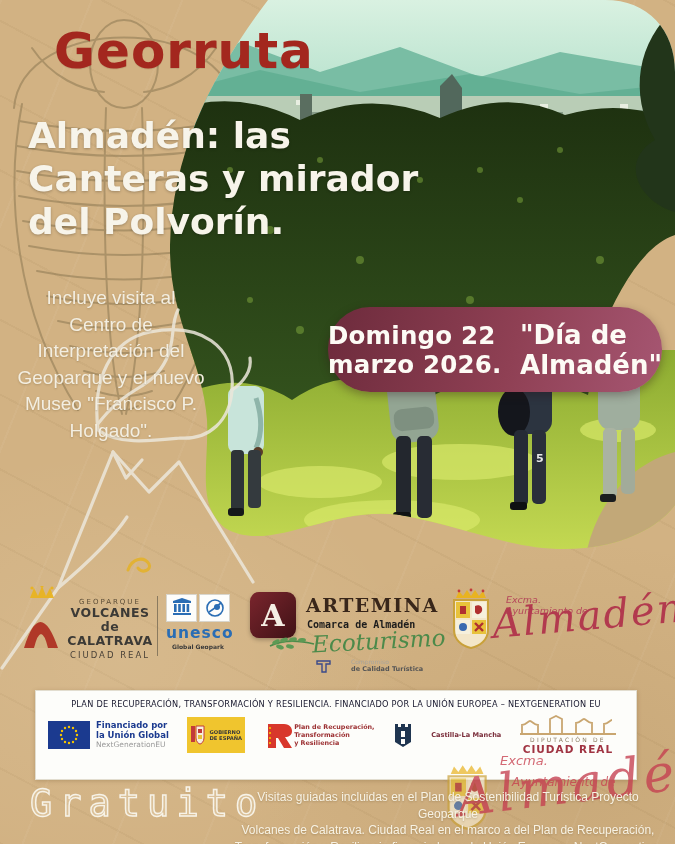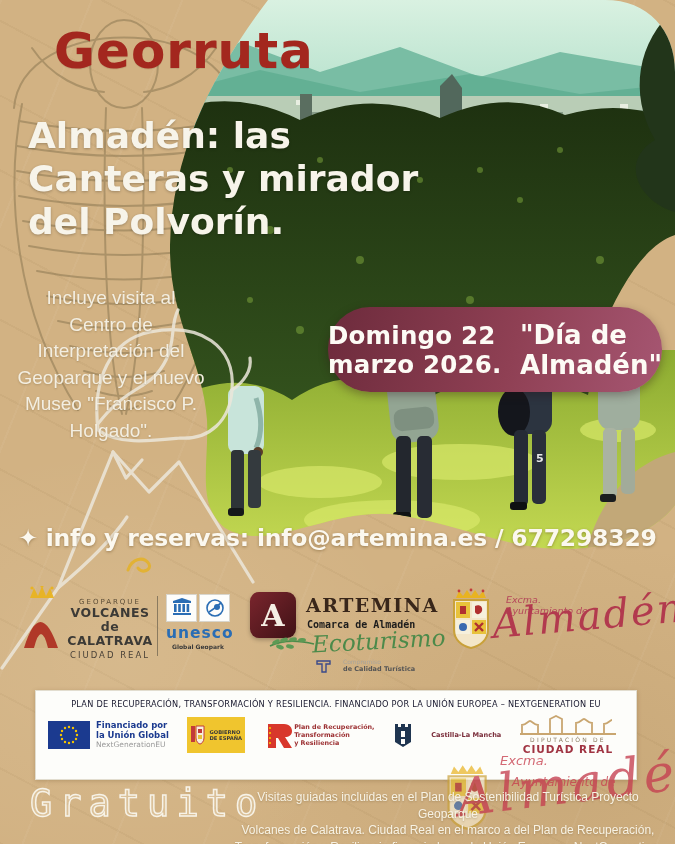--- a/index.html
+++ b/index.html
@@ -62,21 +62,21 @@
   .artemina .a-icon{
     position:absolute;left:0;top:4px;width:46px;height:46px;border-radius:9px;
     background:linear-gradient(135deg,#7a252d,#401216);
     display:flex;align-items:center;justify-content:center;
     font-family:"DejaVu Serif","Liberation Serif",serif;
     font-size:30px;font-weight:700;color:#f5efe4;box-shadow:0 2px 4px rgba(0,0,0,0.25);
   }
   .artemina .a-name{position:absolute;left:56px;top:6px;font-family:"DejaVu Serif","Liberation Serif",serif;font-size:19px;font-weight:700;letter-spacing:1.5px;color:#38261a;}
   .artemina .a-sub{position:absolute;left:57px;top:31px;font-family:"DejaVu Sans Mono","Liberation Mono",monospace;font-size:10px;font-weight:700;color:#1c1c1c;}
   .artemina .a-eco{position:absolute;left:62px;top:40px;font-family:"DejaVu Serif","Liberation Serif",serif;font-style:italic;font-size:23px;color:#4c8a4a;transform:rotate(-3deg);}
-  .artemina .a-quality{position:absolute;left:66px;top:70px;display:flex;align-items:center;gap:12px;}
+  .artemina .a-quality{position:absolute;left:66px;top:70px;display:flex;align-items:center;gap:20px;}
   .artemina .q-texts{line-height:6.5px;}
   .artemina .q1{font-size:6px;color:#a8a49c;}
   .artemina .q2{font-size:6.5px;font-weight:700;color:#555;}
 
   .almaden{left:440px;top:586px;width:210px;height:78px;}
   .almaden .pre-text{position:absolute;left:66px;top:8px;font-style:italic;font-size:9.5px;line-height:11px;color:#b5465a;white-space:pre-line;}
   .almaden .name{
     position:absolute;left:52px;top:8px;width:160px;
     font-family:"DejaVu Serif","Liberation Serif",serif;font-style:italic;
     font-size:40px;color:#b23a4e;transform:rotate(-5deg);letter-spacing:2px;
@@ -298,21 +298,20 @@
 Interpretación del
 Geoparque y el nuevo
 Museo "Francisco P.
 Holgado".</div>
 
   <div class="abs date-badge">
     <div class="l1">Domingo 22 marzo 2026.</div>
     <div class="l2">"Día de Almadén"</div>
   </div>
 
-  <div class="abs contact">✦ info y reservas: info@artemina.es / 677298329</div>
 
   <svg class="abs" style="left:118px;top:552px;" width="40" height="24" viewBox="0 0 40 24">
     <path d="M 10,18 C 14,6 26,4 31,12 C 34,18 24,22 20,16" fill="none" stroke="#e2b234" stroke-width="3" stroke-linecap="round"></path>
   </svg>
 
   <svg class="abs" style="left:18px;top:586px;" width="44" height="66" viewBox="0 0 44 66">
     <g fill="#e8b321">
       <path d="M 12,12 L 16,2 L 20,10 L 24,0 L 28,10 L 32,2 L 36,12 Z" opacity="0.95"></path>
       <circle cx="14" cy="2" r="1.6"></circle>
         <circle cx="24" cy="-0" r="1.6"></circle>

